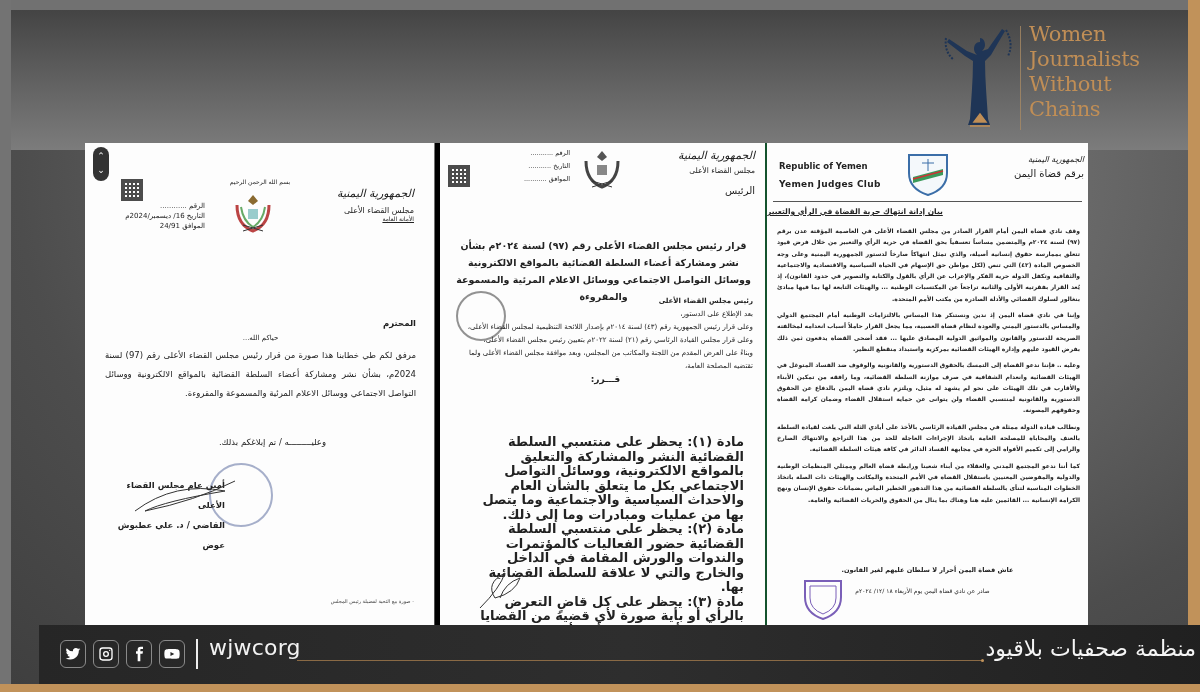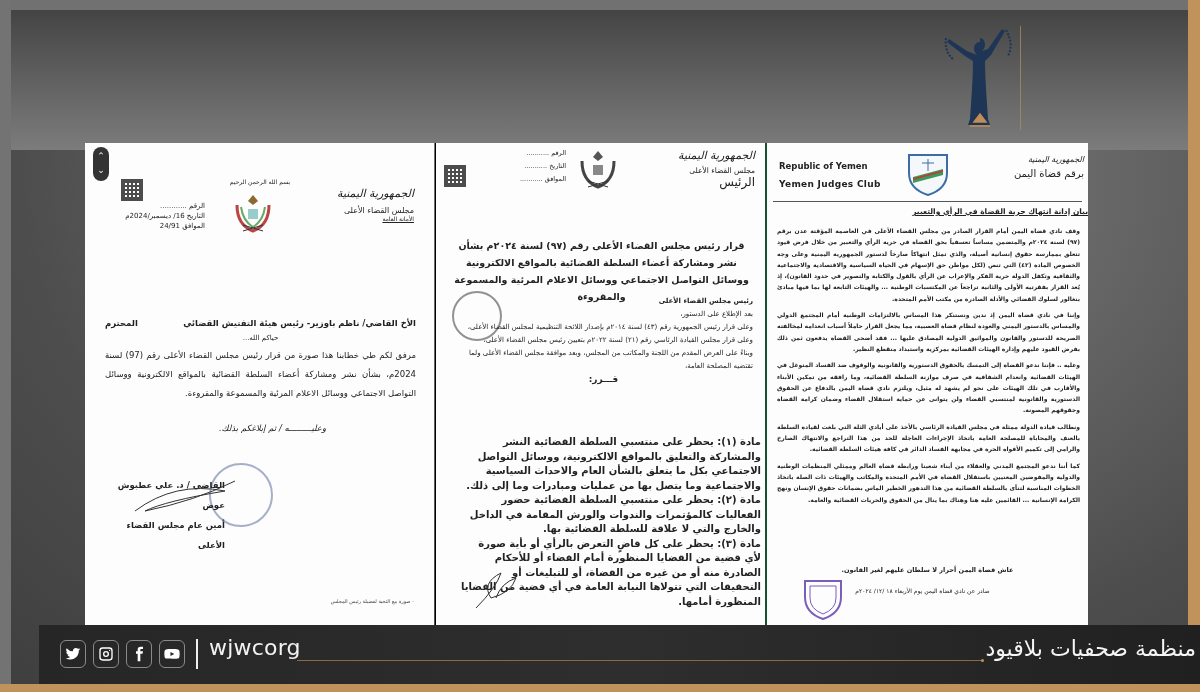--- a/index.html
+++ b/index.html
@@ -23,21 +23,21 @@
 
   
   .brand { position: absolute; left: 940px; top: 22px; width: 240px; height: 118px; display: flex; align-items: flex-start; }
   .brand-figure { width: 80px; height: 112px; position: relative; }
   .brand-divider { width: 1px; height: 104px; background: #a88a64; margin: 4px 8px 0 0; opacity: .8; }
   .brand-text { color: #c08e56; font-family: "DejaVu Serif", serif; font-size: 21px; line-height: 25px; letter-spacing: -0.3px; }
 
   
   .doc { position: absolute; top: 143px; height: 482px; background: #fdfdfd; overflow: hidden; color: #222; }
   .doc1 { left: 85px; width: 349px; }
-  .doc2 { left: 435px; width: 330px; border-left: 1px solid #000000; }
+  .doc2 { left: 435px; width: 330px; border-left: 5px solid #000000; }
   .doc3 { left: 765px; width: 323px; border-left: 2px solid #14532d; }
 
   .rtl { direction: rtl; text-align: right; }
   .small { font-size: 7px; line-height: 10px; }
   .bold { font-weight: bold; }
 
   .emblem { position: absolute; width: 44px; height: 44px; }
   .qr { position: absolute; width: 22px; height: 22px;
     background:
       linear-gradient(90deg, #111 2px, transparent 2px) 0 0/4px 4px,
@@ -74,20 +74,26 @@
 <div class="brand">
   <div class="brand-figure">
     <svg viewBox="0 0 80 112" width="80" height="112">
       <path d="M40 20 c-4 0 -6 3 -6 7 c0 3 2 5 3 6 l-10 -4 l-18 -12 l-2 3 l18 14 l8 5 c0 20 -2 40 -3 58 l-2 6 h22 l-2 -6 c-1 -18 -3 -38 -3 -58 l6 -6 l14 -24 l-3 -2 l-14 20 l-6 2 c1 -1 3 -3 3 -6 c0 -4 -2 -7 -5 -7 z" fill="#1f3556"></path>
       <path d="M6 16 q-2 14 8 22" stroke="#1f3556" stroke-width="2" fill="none" stroke-dasharray="2 1.5"></path>
       <path d="M66 8 q8 14 2 26" stroke="#1f3556" stroke-width="2" fill="none" stroke-dasharray="2 1.5"></path>
       <path d="M34 100 l6 -8 l6 8 z M30 104 h20" stroke="#c08e56" stroke-width="1.5" fill="#c08e56"></path>
     </svg>
   </div>
   <div class="brand-divider"></div>
+  <div class="brand-text">
+    <div>Women</div>
+    <div>Journalists</div>
+    <div>Without</div>
+    <div>Chains</div>
+  </div>
 </div>
 
 <div class="doc doc1">
   <div class="scroll-pill">
     <div>⌃</div>
     <div>⌄</div>
   </div>
   <div class="qr" style="left:36px; top:36px;"></div>
   <div class="rtl small" style="position:absolute; left:10px; top:58px; width:110px;">
     <div><span>الرقم</span> ............</div>
@@ -102,31 +108,30 @@
     <rect x="17" y="18" width="10" height="10" fill="#9cc"></rect>
     <path d="M12 40 l20 -6 M32 40 l-20 -6" stroke="#333" stroke-width="1"></path>
   </svg>
   <div class="rtl" style="position:absolute; right:20px; top:44px; width:110px;">
     <div style="font-size:11px; font-style:italic;">الجمهورية اليمنية</div>
     <div style="font-size:8px; margin-top:6px;">مجلس القضاء الأعلى</div>
     <div style="font-size:6px; text-decoration:underline;">الأمانة العامة</div>
   </div>
   <div class="rtl doc-line" style="position:absolute; left:20px; right:18px; top:173px;">
     <div style="display:flex; justify-content:space-between;" class="bold">
-      <span>الأخ القاضي/ ناظم باوزير- رئيس هيئة التفتيش القضائي</span>
       <span>المحترم</span>
     </div>
     <div style="text-align:center; font-size:7px;">حياكم الله...</div>
     <p style="line-height:19px; text-align:justify;">مرفق لكم طي خطابنا هذا صورة من قرار رئيس مجلس القضاء الأعلى رقم (97) لسنة 2024م، بشأن نشر ومشاركة أعضاء السلطة القضائية بالمواقع الالكترونية ووسائل التواصل الاجتماعي ووسائل الاعلام المرئية والمسموعة والمقروءة.</p>
-    <p style="margin-top:18px; padding-right:90px;font-style:italic;">وعليـــــــــه / تم إبلاغكم بذلك.</p>
+    <p style="margin-top:32px; padding-right:90px;">وعليـــــــــه / تم إبلاغكم بذلك.</p>
   </div>
   <div class="stamp" style="left:124px; top:320px; width:64px; height:64px;"></div>
   <div class="rtl bold" style="position:absolute; left:30px; top:332px; width:110px; font-size:8.5px; line-height:20px;">
+    <div>أمين عام مجلس القضاء الأعلى</div>
     <div>القاضي / د. علي عطبوش عوض</div>
-    <div>أمين عام مجلس القضاء الأعلى</div>
   </div>
   <svg style="position:absolute; left:40px; top:328px;" width="120" height="48">
     <path d="M10 40 q40 -30 90 -20 q-60 10 -80 20 q50 -10 90 -30" stroke="#333" stroke-width="1" fill="none"></path>
   </svg>
   <div class="rtl" style="position:absolute; right:20px; top:455px; font-size:5px; color:#444;">- صورة مع التحية لفضيلة رئيس المجلس</div>
 </div>
 
 <div class="doc doc2">
   <div class="rtl small" style="position:absolute; left:40px; top:4px; width:90px; font-size:6.5px; line-height:13px;">
     <div><span>الرقم</span> ...........</div>
@@ -136,33 +141,33 @@
   <div class="qr" style="left:8px; top:22px;"></div>
   <svg class="emblem" style="left:140px; top:4px;" viewBox="0 0 44 44">
     <path d="M22 4 l5 6 l-5 4 l-5 -4 z" fill="#555"></path>
     <path d="M6 14 q0 20 16 26 q16 -6 16 -26" stroke="#444" stroke-width="3" fill="none"></path>
     <rect x="17" y="18" width="10" height="10" fill="#888"></rect>
     <path d="M12 40 l20 -6 M32 40 l-20 -6" stroke="#333" stroke-width="1"></path>
   </svg>
   <div class="rtl" style="position:absolute; right:10px; top:6px; width:110px;">
     <div style="font-size:11px; font-style:italic;">الجمهورية اليمنية</div>
     <div style="font-size:7.5px; margin-top:4px;">مجلس القضاء الأعلى</div>
-    <div style="font-size:12px; ">الرئيس</div>
+    <div style="font-size:10px; margin-top:10px;">الرئيس</div>
   </div>
   <div class="rtl bold" style="position:absolute; left:16px; right:14px; top:94px; font-size:9.5px; line-height:17px; text-align:center;">قرار رئيس مجلس القضاء الأعلى رقم (٩٧) لسنة ٢٠٢٤م بشأن نشر ومشاركة أعضاء السلطة القضائية بالمواقع الالكترونية ووسائل التواصل الاجتماعي ووسائل الاعلام المرئية والمسموعة والمقروءة</div>
   <div class="stamp" style="left:16px; top:148px; width:50px; height:50px; border-color:rgba(40,40,40,.5);"></div>
   <div class="rtl" style="position:absolute; left:18px; right:12px; top:152px; font-size:7px; line-height:13px;">
     <div class="bold">رئيس مجلس القضاء الأعلى</div>
     <div>بعد الإطلاع على الدستور،</div>
     <div>وعلى قرار رئيس الجمهورية رقم (٤٣) لسنة ٢٠١٤م بإصدار اللائحة التنظيمية لمجلس القضاء الأعلى،</div>
     <div>وعلى قرار مجلس القيادة الرئاسي رقم (٢١) لسنة ٢٠٢٢م بتعيين رئيس مجلس القضاء الأعلى،</div>
     <div>وبناءً على العرض المقدم من اللجنة والمكاتب من المجلس، وبعد موافقة مجلس القضاء الأعلى ولما تقتضيه المصلحة العامة،</div>
     <div class="bold" style="text-align:center; font-size:9px;">قـــرر:</div>
   </div>
-  <div class="rtl bold" style="position:absolute; left:24px; right:4px; top:292px; font-size:10px; line-height:14.5px;">
+  <div class="rtl bold" style="position:absolute; left:24px; right:21px; top:292px; font-size:13px; line-height:14.5px;">
     <p>مادة (١): يحظر على منتسبي السلطة القضائية النشر والمشاركة والتعليق بالمواقع الالكترونية، ووسائل التواصل الاجتماعي بكل ما يتعلق بالشأن العام والاحداث السياسية والاجتماعية وما يتصل بها من عمليات ومبادرات وما إلى ذلك.</p>
     <p>مادة (٢): يحظر على منتسبي السلطة القضائية حضور الفعاليات كالمؤتمرات والندوات والورش المقامة في الداخل والخارج والتي لا علاقة للسلطة القضائية بها.</p>
     <p>مادة (٣): يحظر على كل قاضٍ التعرض بالرأي أو بأية صورة لأي قضية من القضايا المنظورة أمام القضاء أو للأحكام الصادرة منه أو من غيره من القضاة، أو للتبليغات أو التحقيقات التي تتولاها النيابة العامة في أي قضية من القضايا المنظورة أمامها.</p>
   </div>
   <svg style="position:absolute; left:30px; top:420px;" width="60" height="50">
     <path d="M10 45 q20 -20 25 -35 q-20 10 -10 25 q20 -5 25 -20 q-15 5 -20 20" stroke="#333" stroke-width="1" fill="none"></path>
   </svg>
 </div>
 
 <div class="doc doc3">
@@ -174,21 +179,21 @@
     <path d="M4 6 h38 v18 q0 16 -19 22 q-19 -6 -19 -22 z" fill="#f4f8fb" stroke="#3b6ea8" stroke-width="2"></path>
     <path d="M8 28 l30 -8 v6 l-30 8 z" fill="#3a9a5a"></path>
     <path d="M8 30 l30 -8" stroke="#c33" stroke-width="1.5"></path>
     <path d="M23 10 v12 M17 14 h12" stroke="#3b6ea8" stroke-width="1"></path>
   </svg>
   <div class="rtl" style="position:absolute; right:4px; top:12px; width:100px;">
     <div style="font-size:8px; font-style:italic;">الجمهورية اليمنية</div>
     <div style="font-size:10px; margin-top:4px;">برقم قضاة اليمن</div>
   </div>
   <div style="position:absolute; left:6px; right:6px; top:58px; height:1px; background:#555;"></div>
-  <div class="rtl bold" style="position:absolute; left:0; right:0; top:64px; text-align:right; font-size:7.5px; text-decoration:underline;">بيان إدانة انتهاك حرية القضاة في الرأي والتعبير</div>
+  <div class="rtl bold" style="position:absolute; left:0; right:0; top:64px; text-align:left; font-size:7.5px; text-decoration:underline;">بيان إدانة انتهاك حرية القضاة في الرأي والتعبير</div>
   <div class="rtl bold" style="position:absolute; left:10px; right:8px; top:82px; font-size:6px; line-height:11.3px; text-align:justify;">
     <p style="margin-bottom:5px;">وقف نادي قضاة اليمن أمام القرار الصادر من مجلس القضاء الأعلى في العاصمة المؤقتة عدن برقم (٩٧) لسنة ٢٠٢٤م والمتضمن مساساً تعسفياً بحق القضاة في حرية الرأي والتعبير من خلال فرض قيود تتعلق بممارسة حقوق إنسانية أصيلة، والذي تمثل انتهاكاً صارخاً لدستور الجمهورية اليمنية وعلى وجه الخصوص المادة (٤٢) التي تنص (لكل مواطن حق الإسهام في الحياة السياسية والاقتصادية والاجتماعية والثقافية وتكفل الدولة حرية الفكر والإعراب عن الرأي بالقول والكتابة والتصوير في حدود القانون)، إذ يُعد القرار بفقرتيه الأولى والثانية تراجعاً عن المكتسبات الوطنية ... والهيئات التابعة لها بما فيها مبادئ بنغالور لسلوك القضائي والأدلة الصادرة من مكتب الأمم المتحدة.</p>
     <p style="margin-bottom:5px;">وإننا في نادي قضاة اليمن إذ ندين ونستنكر هذا المساس بالالتزامات الوطنية أمام المجتمع الدولي والمساس بالدستور اليمني والعودة لنظام قضاة العصبية، مما يجعل القرار حاملاً أسباب انعدامه لمخالفته الصريحة للدستور والقانون والمواثيق الدولية المصادق عليها ... فقد أضحى القضاة يدفعون ثمن ذلك بفرض القيود عليهم وإدارة الهيئات القضائية بمركزية واستبداد منقطع النظير.</p>
     <p style="margin-bottom:5px;">وعليه .. فإننا ندعو القضاة إلى التمسك بالحقوق الدستورية والقانونية والوقوف ضد الفساد المتوغل في الهيئات القضائية وانعدام الشفافية في صرف موازنة السلطة القضائية، وما رافقه من تمكين الأبناء والأقارب في تلك الهيئات على نحو لم يشهد له مثيل، ويلتزم نادي قضاة اليمن بالدفاع عن الحقوق الدستورية والقانونية لمنتسبي القضاء ولن يتوانى عن حماية استقلال القضاء وضمان كرامة القضاة وحقوقهم المصونة.</p>
     <p style="margin-bottom:5px;">ونطالب قيادة الدولة ممثلة في مجلس القيادة الرئاسي بالأخذ على أيادي الثلة التي بلغت لقيادة السلطة بالعنف والمحاباة للمصلحة العامة باتخاذ الإجراءات العاجلة للحد من هذا التراجع والانتهاك الصارخ والرامي إلى تكميم الأفواه الحرة في مجابهة الفساد الدائر في كافة هيئات السلطة القضائية.</p>
     <p>كما أننا ندعو المجتمع المدني والعقلاء من أبناء شعبنا ورابطة قضاة العالم وممثلي المنظمات الوطنية والدولية والمفوضين المعنيين باستقلال القضاة في الأمم المتحدة والمكاتب والهيئات ذات الصلة باتخاذ الخطوات المناسبة لتنأى بالسلطة القضائية من هذا التدهور الخطير الماس بضمانات حقوق الإنسان ونهج الكرامة الإنسانية ... القائمين عليه هنا وهناك بما ينال من الحقوق والحريات القضائية والعامة.</p>
   </div>
   <div class="rtl bold" style="position:absolute; left:0; right:0; top:423px; text-align:center; font-size:6.5px;">عاش قضاة اليمن أحرار لا سلطان عليهم لغير القانون.</div>
   <div class="rtl" style="position:absolute; left:20px; right:30px; top:444px; text-align:center; font-size:6px;">صادر عن نادي قضاة اليمن يوم الأربعاء ١٨ /١٢/ ٢٠٢٤م</div>
   <svg style="position:absolute; left:34px; top:434px;" width="44" height="44" viewBox="0 0 44 44">

